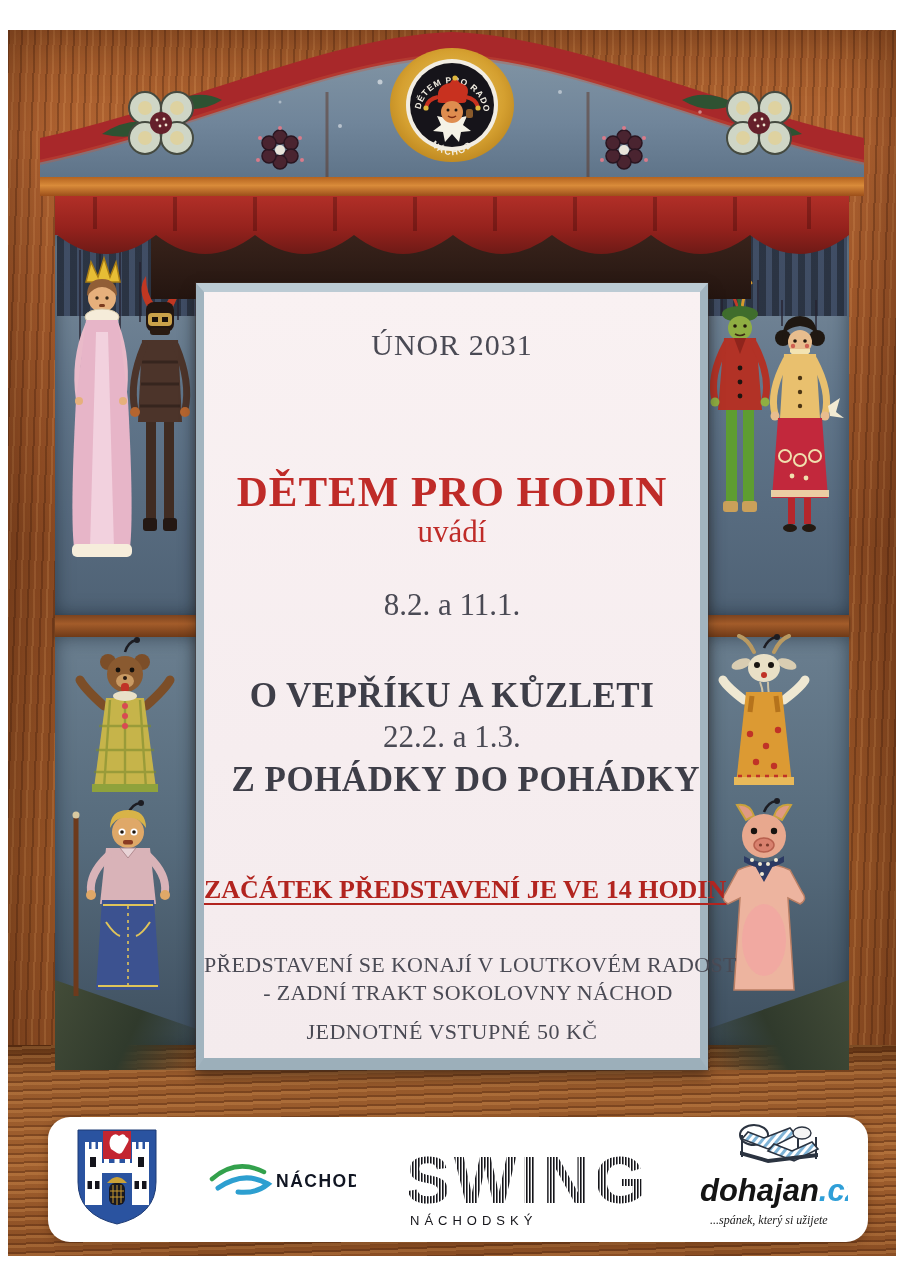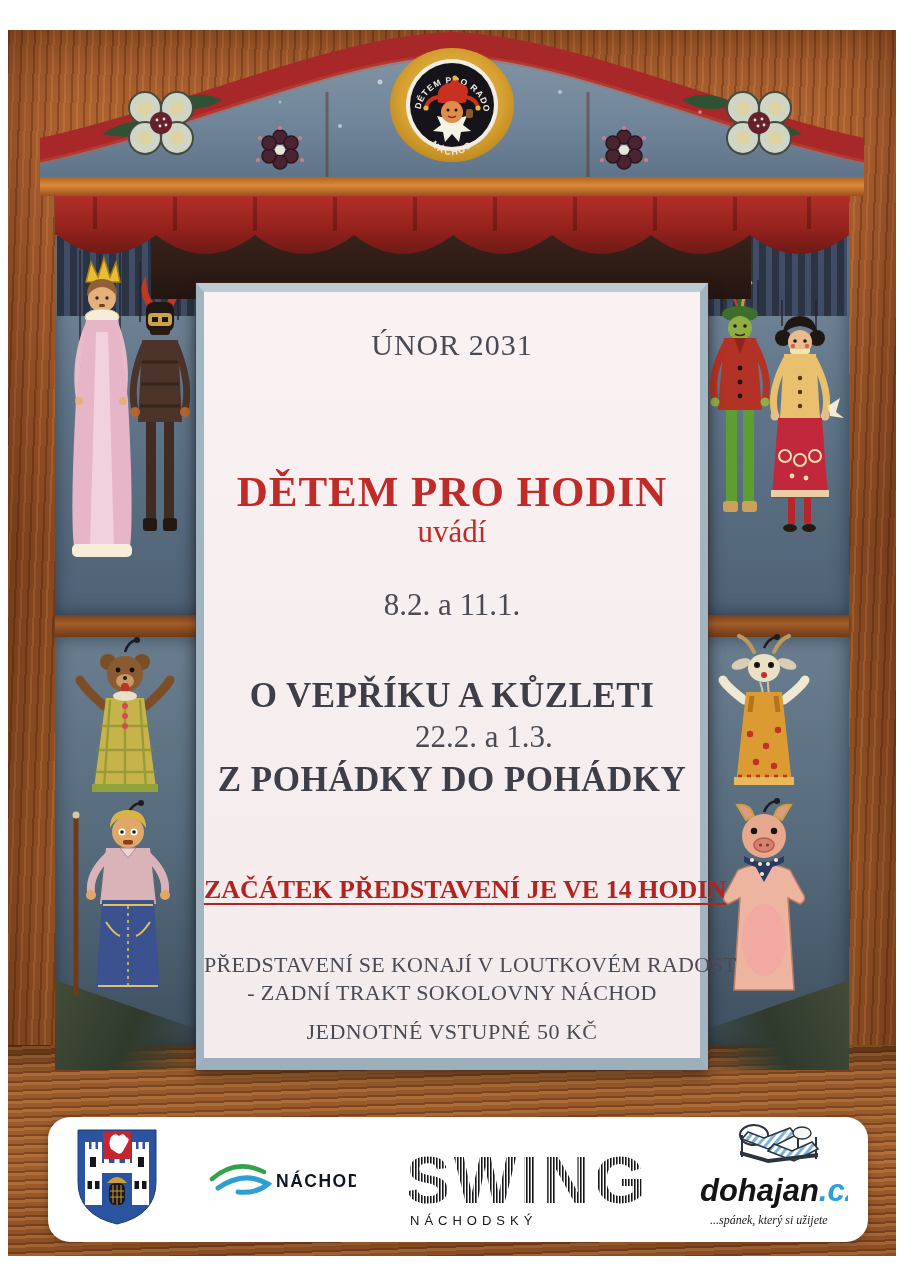--- a/index.html
+++ b/index.html
@@ -409,25 +409,25 @@
       </g>
     </g>
   </svg>
 
   <div class="abs main-panel">
     <div class="pt t-month" style="top:36px;">ÚNOR 2031</div>
     <div class="pt t-title" style="top:175px;">DĚTEM PRO HODIN</div>
     <div class="pt t-presents" style="top:222px;">uvádí</div>
     <div class="pt t-dates" style="top:295px;">8.2. a 11.1.</div>
     <div class="pt t-show" style="top:336px;margin-top:48px;">O VEPŘÍKU A KŮZLETI</div>
-    <div class="pt t-dates" style="top:427px;padding-left:32px;">22.2. a 1.3.</div>
-    <div class="pt t-show" style="top:468px;">Z POHÁDKY DO POHÁDKY</div>
+    <div class="pt t-dates" style="top:427px;">22.2. a 1.3.</div>
+    <div class="pt t-show" style="top:468px;text-align:right;">Z POHÁDKY DO POHÁDKY</div>
     <div class="pt t-notice" style="top:583px;"><span>ZAČÁTEK PŘEDSTAVENÍ JE VE 14 HODIN</span></div>
     <div class="pt t-venue" style="top:660px;">PŘEDSTAVENÍ SE KONAJÍ V LOUTKOVÉM RADOST</div>
-    <div class="pt t-venue" style="top:688px;">- ZADNÍ TRAKT SOKOLOVNY NÁCHOD</div>
+    <div class="pt t-venue" style="top:688px;padding-left:16px;">- ZADNÍ TRAKT SOKOLOVNY NÁCHOD</div>
     <div class="pt t-price" style="top:727px;">JEDNOTNÉ VSTUPNÉ 50 KČ</div>
   </div>
 
   <div class="abs sponsor-band">
 
     <svg class="logo" style="left:27px;top:10px;" width="84" height="100" viewBox="0 0 84 100">
       <path d="M3,3 H81 V55 Q81,88 42,97 Q3,88 3,55 Z" fill="#2a53a0" stroke="#1c3a74"></path>
       <g fill="#ffffff">
         <rect x="10" y="22" width="17" height="56"></rect>
         <rect x="10" y="15" width="4" height="7"></rect>

